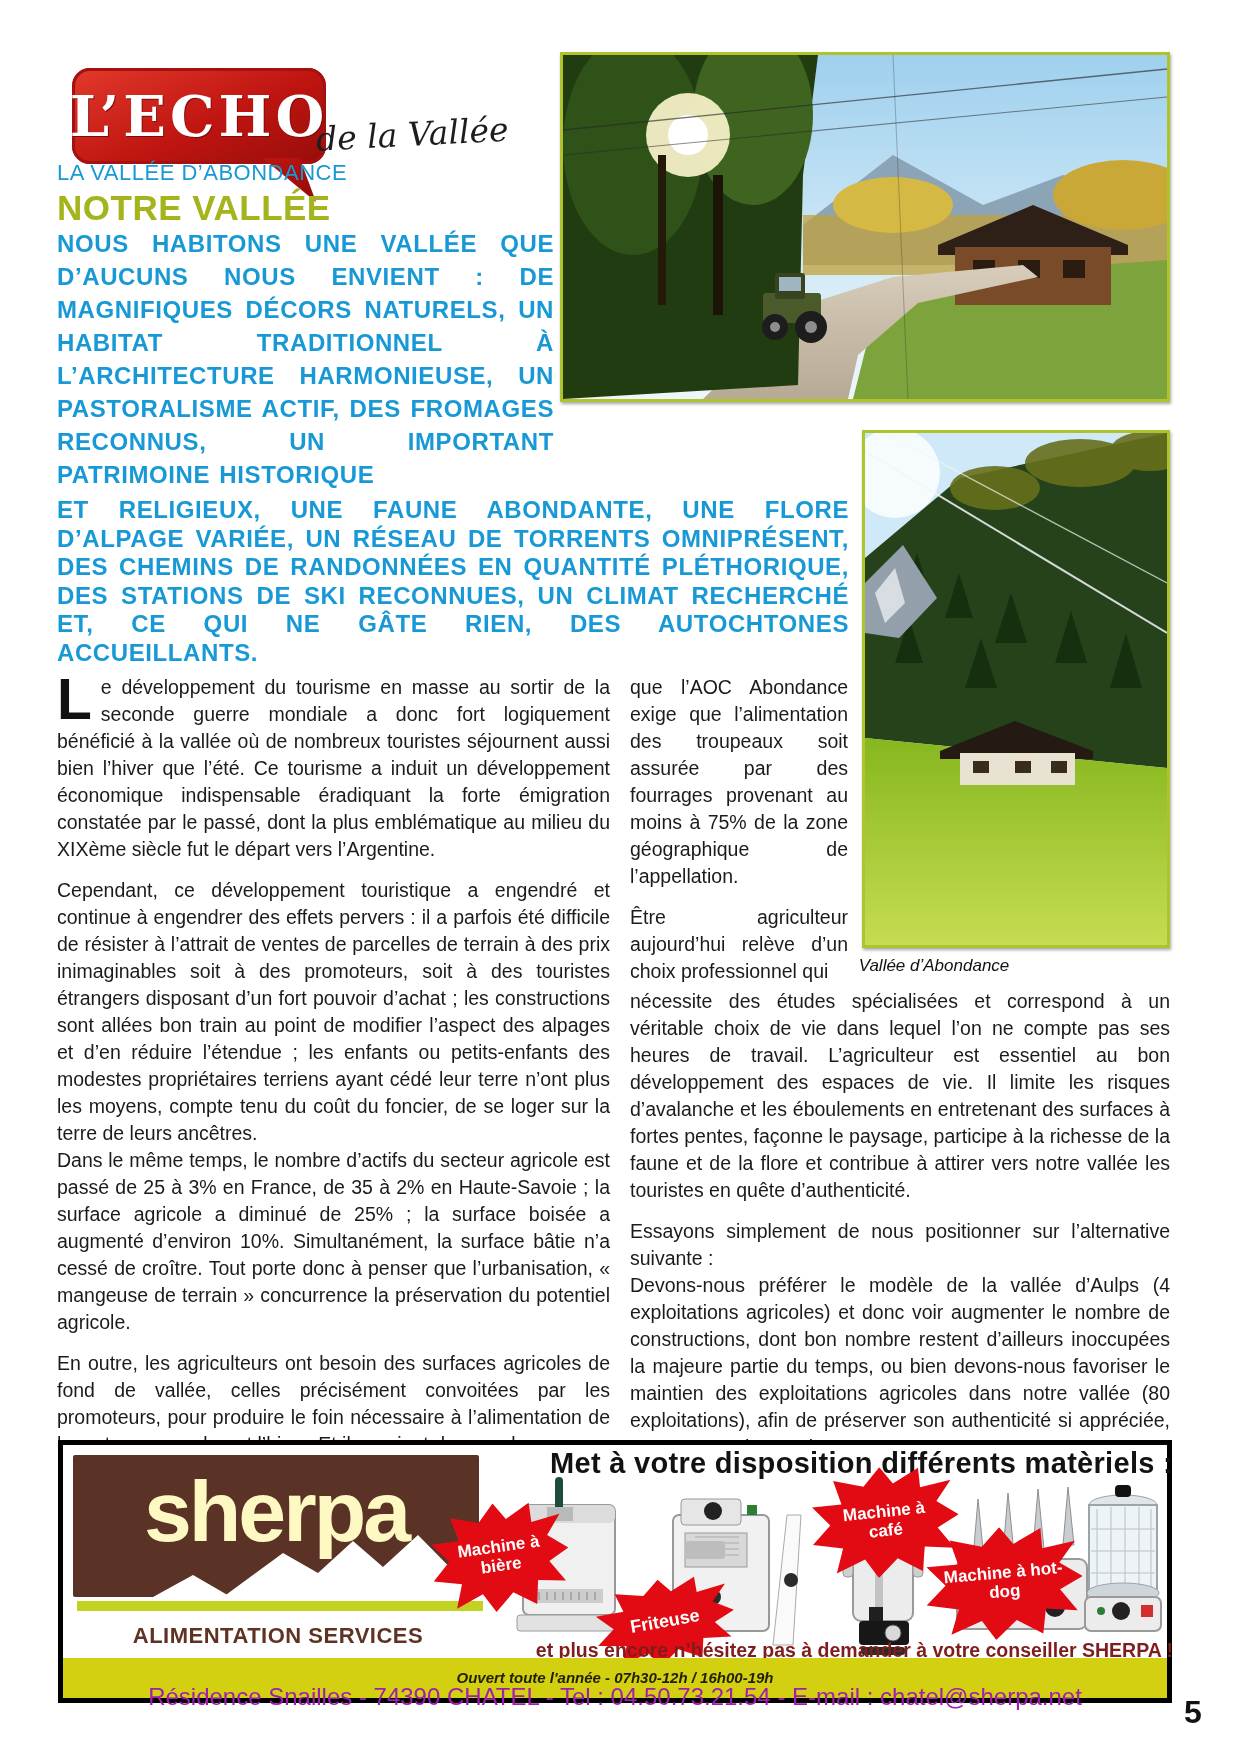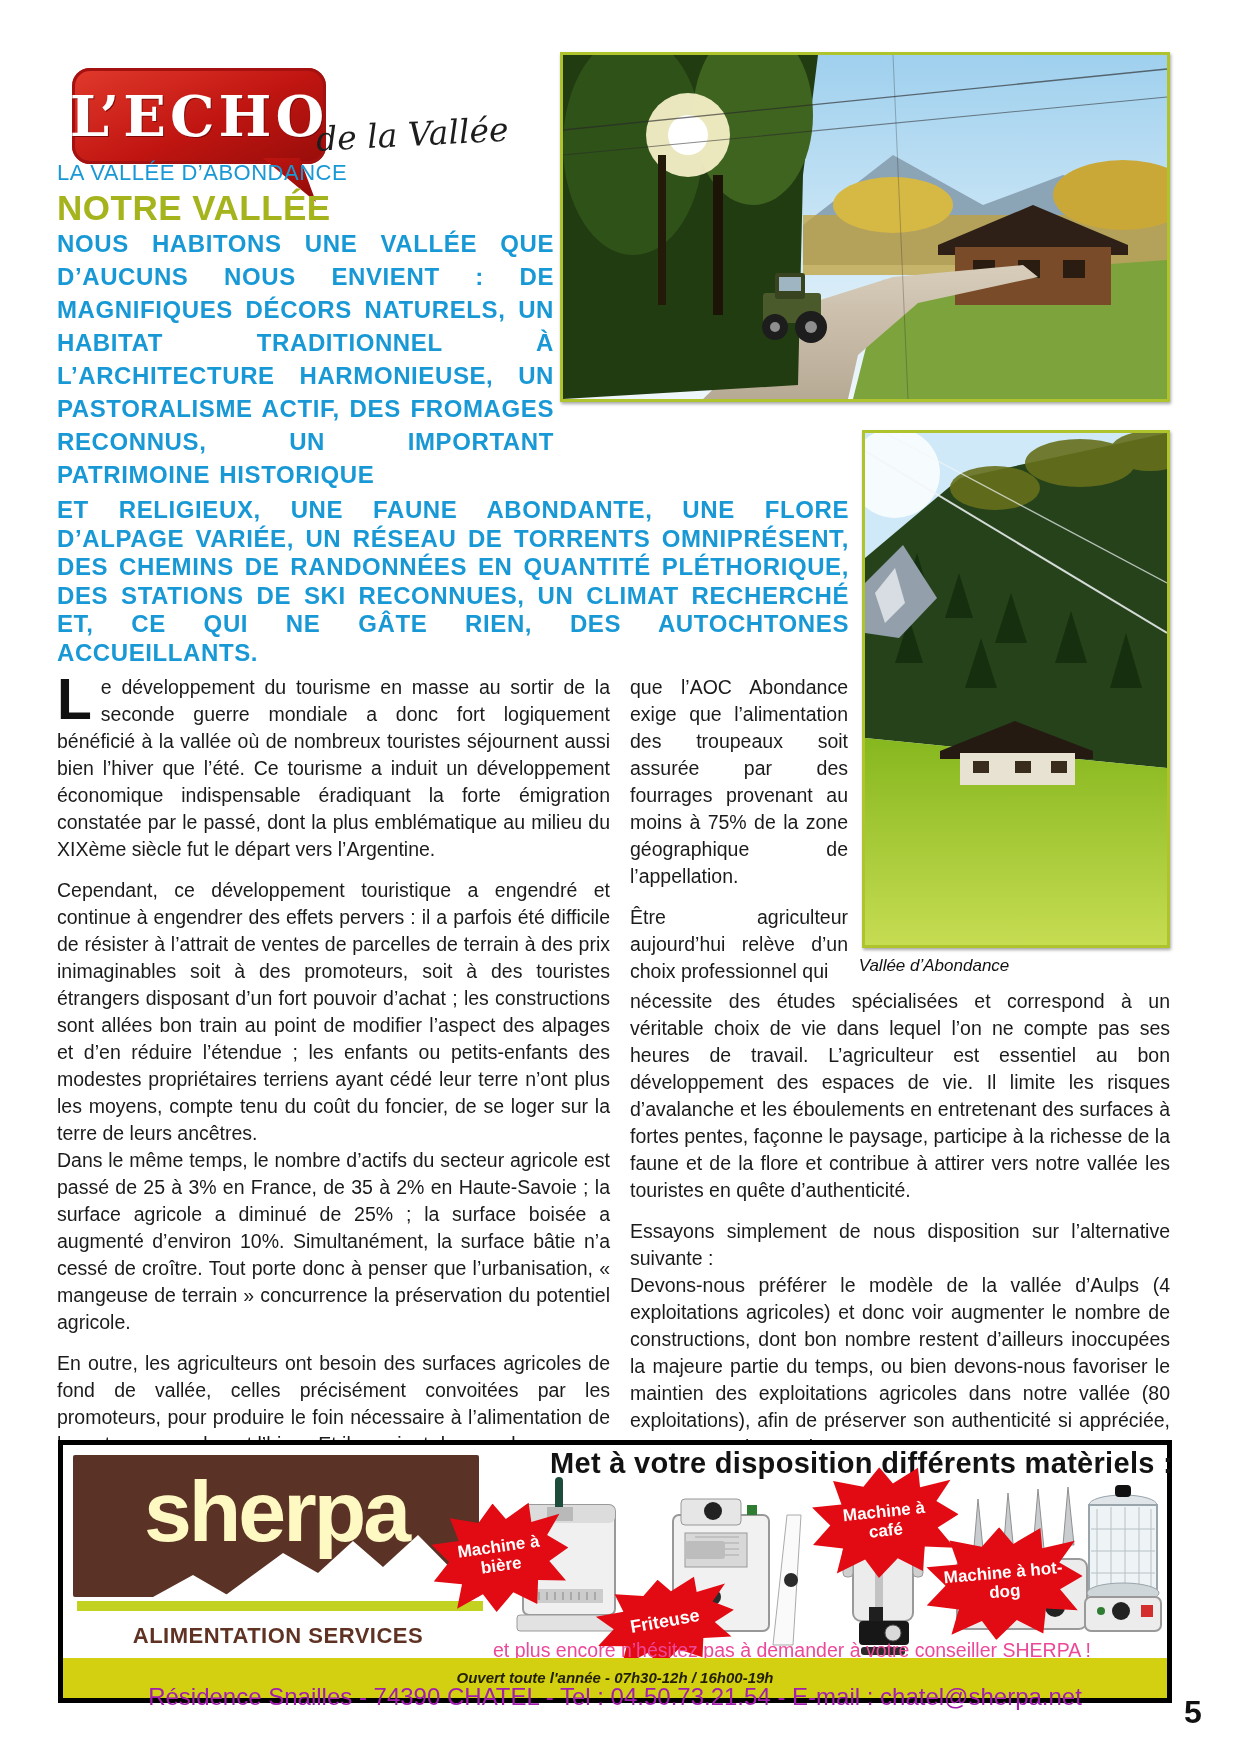--- a/index.html
+++ b/index.html
@@ -83,22 +83,22 @@
   .m-coffee { left:768px; top:62px;  width:104px; height:150px; }
   .m-hotdog { left:882px; top:36px;  width:226px; height:180px; }
   .burst { position:absolute; background:#e30b13; color:#fff; font-weight:bold;
         display:flex; align-items:center; justify-content:center; text-align:center;
         font-size:17px; line-height:1.1; padding:18px;
         clip-path:polygon(50% 0%,58% 16%,76% 4%,76% 22%,97% 18%,86% 36%,100% 50%,85% 60%,95% 80%,75% 76%,72% 98%,56% 84%,42% 100%,34% 82%,14% 92%,20% 70%,0% 64%,13% 48%,2% 30%,22% 30%,18% 8%,38% 16%); }
   .b-biere   { left:368px; top:58px;  width:138px; height:108px; transform:rotate(-8deg); }
   .b-cafe    { left:748px; top:22px;  width:148px; height:110px; transform:rotate(-6deg); }
   .b-hotdog  { left:862px; top:82px;  width:158px; height:112px; transform:rotate(-5deg); }
   .b-friteuse{ left:532px; top:134px; width:140px; height:86px;  transform:rotate(-10deg); font-size:18px; }
-  .ad-more { position:absolute; left:430px; top:194px; width:680px; text-align:left;
-        font-size:19.5px; font-weight:normal; color:#ec4899; }
+  .ad-more { position:absolute; left:430px; top:194px; width:680px; text-align:right;
+        font-size:19.5px; font-weight:bold; color:#7f1d1d; }
   .ad-bar { position:absolute; left:0; bottom:0; width:100%; height:40px; background:#d2d011;
         text-align:center; }
   .ad-hours { font-style:italic; font-size:15px; color:#221f00; padding-top:11px; font-weight:bold; }
   .ad-address { font-size:24px; color:#a21caf; line-height:22px; }
   .page-number { position:absolute; left:1184px; top:1684px; font-size:32px; font-weight:bold; color:#111; }
 </style>
 </head>
 <body>
 
 <div class="page">
@@ -209,21 +209,21 @@
     <p>En outre, les agriculteurs ont besoin des surfaces agricoles de fond de vallée, celles précisément convoitées par les promoteurs, pour produire le foin nécessaire à l’alimentation de leurs troupeaux durant l’hiver. Et il convient de rappeler</p>
   </div>
 
   <div class="col col2n">
     <p>que l’AOC Abondance exige que l’alimentation des troupeaux soit assurée par des fourrages provenant au moins à 75% de la zone géographique de l’appellation.</p>
     <p>Être agriculteur aujourd’hui relève d’un choix professionnel qui</p>
   </div>
 
   <div class="col col2w">
     <p>nécessite des études spécialisées et correspond à un véritable choix de vie dans lequel l’on ne compte pas ses heures de travail. L’agriculteur est essentiel au bon développement des espaces de vie. Il limite les risques d’avalanche et les éboulements en entretenant des surfaces à fortes pentes, façonne le paysage, participe à la richesse de la faune et de la flore et contribue à attirer vers notre vallée les touristes en quête d’authenticité.</p>
-    <p class="tight">Essayons simplement de nous disposition sur l’alternative suivante :</p>
+    <p class="tight">Essayons simplement de nous positionner sur l’alternative suivante :</p>
     <p><span>Devons-nous préférer le modèle de la vallée d’Aulps (4 exploitations agricoles) et donc voir augmenter le nombre de constructions, dont bon nombre restent d’ailleurs inoccupées la majeure partie du temps, ou bien devons-nous favoriser le maintien des exploitations agricoles dans notre vallée (80 exploitations), afin de préserver son authenticité si appréciée, notamment, des touristes ?</span> <span class="byline">(Thierry Herbo/edlv)</span></p>
   </div>
 
   <section class="ad">
     <div class="ad-logo-panel">
       <span class="sherpa">sherpa</span>
       <svg viewBox="0 0 406 62" preserveAspectRatio="none">
         <polygon points="150,62 210,18 245,38 280,6 310,32 345,0 406,62" fill="#ffffff"></polygon>
         <polygon points="80,62 120,40 158,62" fill="#ffffff"></polygon>
       </svg>

